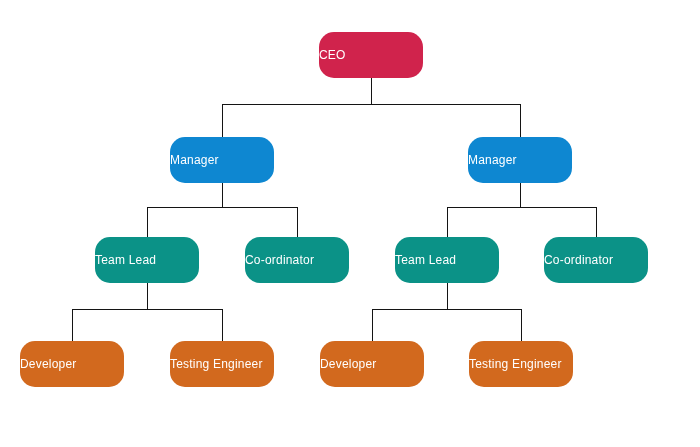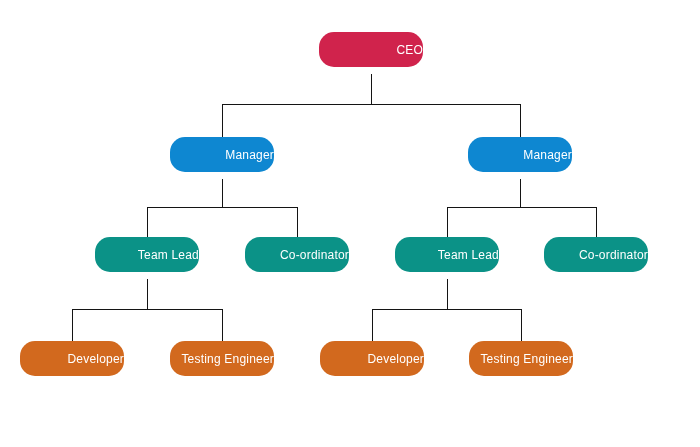--- a/index.html
+++ b/index.html
@@ -11,25 +11,25 @@
   .canvas {
     position: relative;
     width: 700px;
     height: 447px;
     background: #ffffff;
     overflow: hidden;
   }
   .node {
     position: absolute;
     width: 104px;
-    height: 35px;
+    height: 46px;
     border-radius: 15px;
     display: flex;
     align-items: center;
-    justify-content: flex-end;
+    justify-content: flex-start;
     box-sizing: border-box;
     cursor: default;
   }
   .node .label {
     color: #ffffff;
     font-size: 12px;
     line-height: 1;
     white-space: nowrap;
     letter-spacing: 0.2px;
   }

